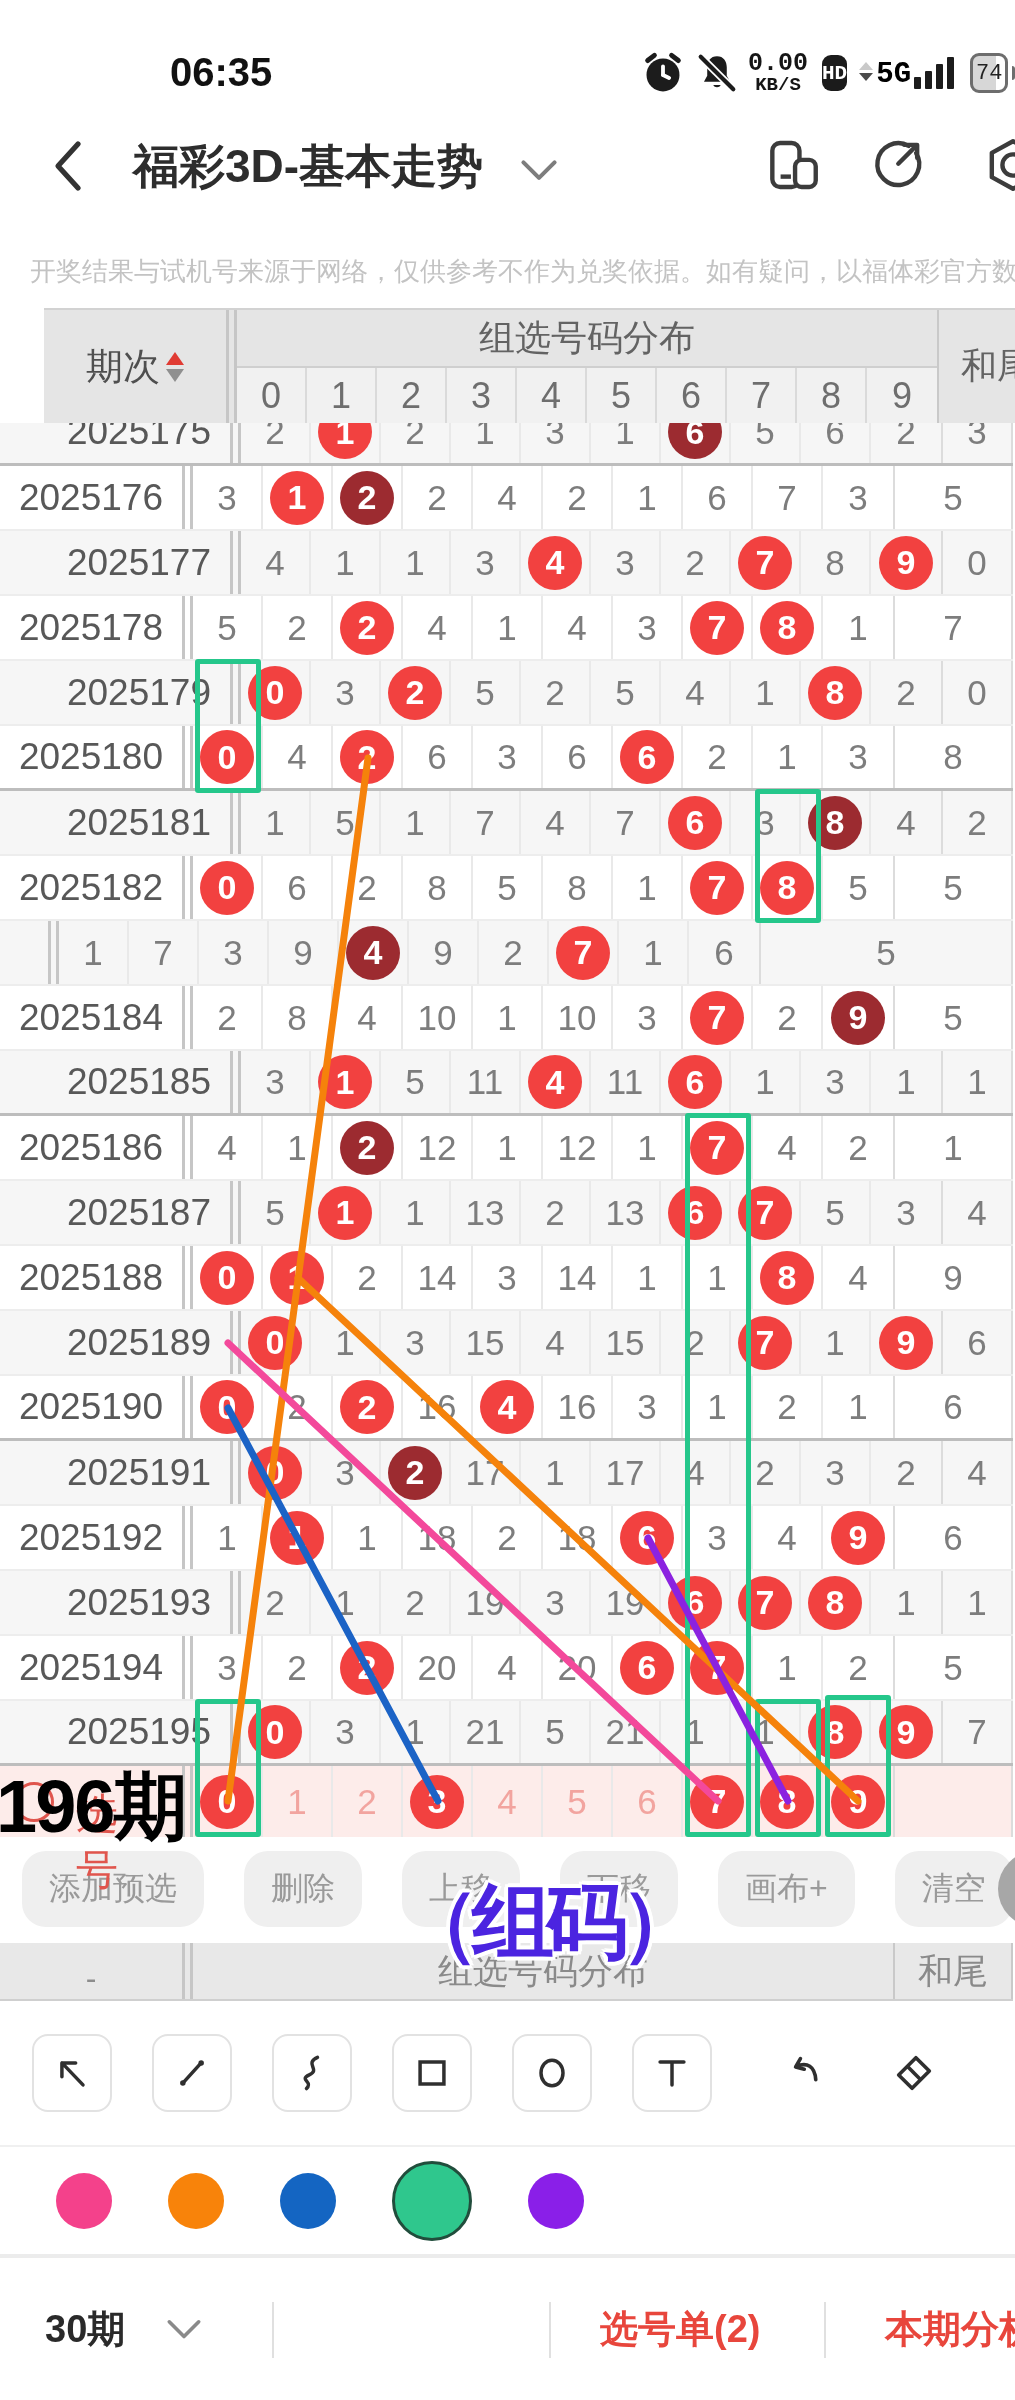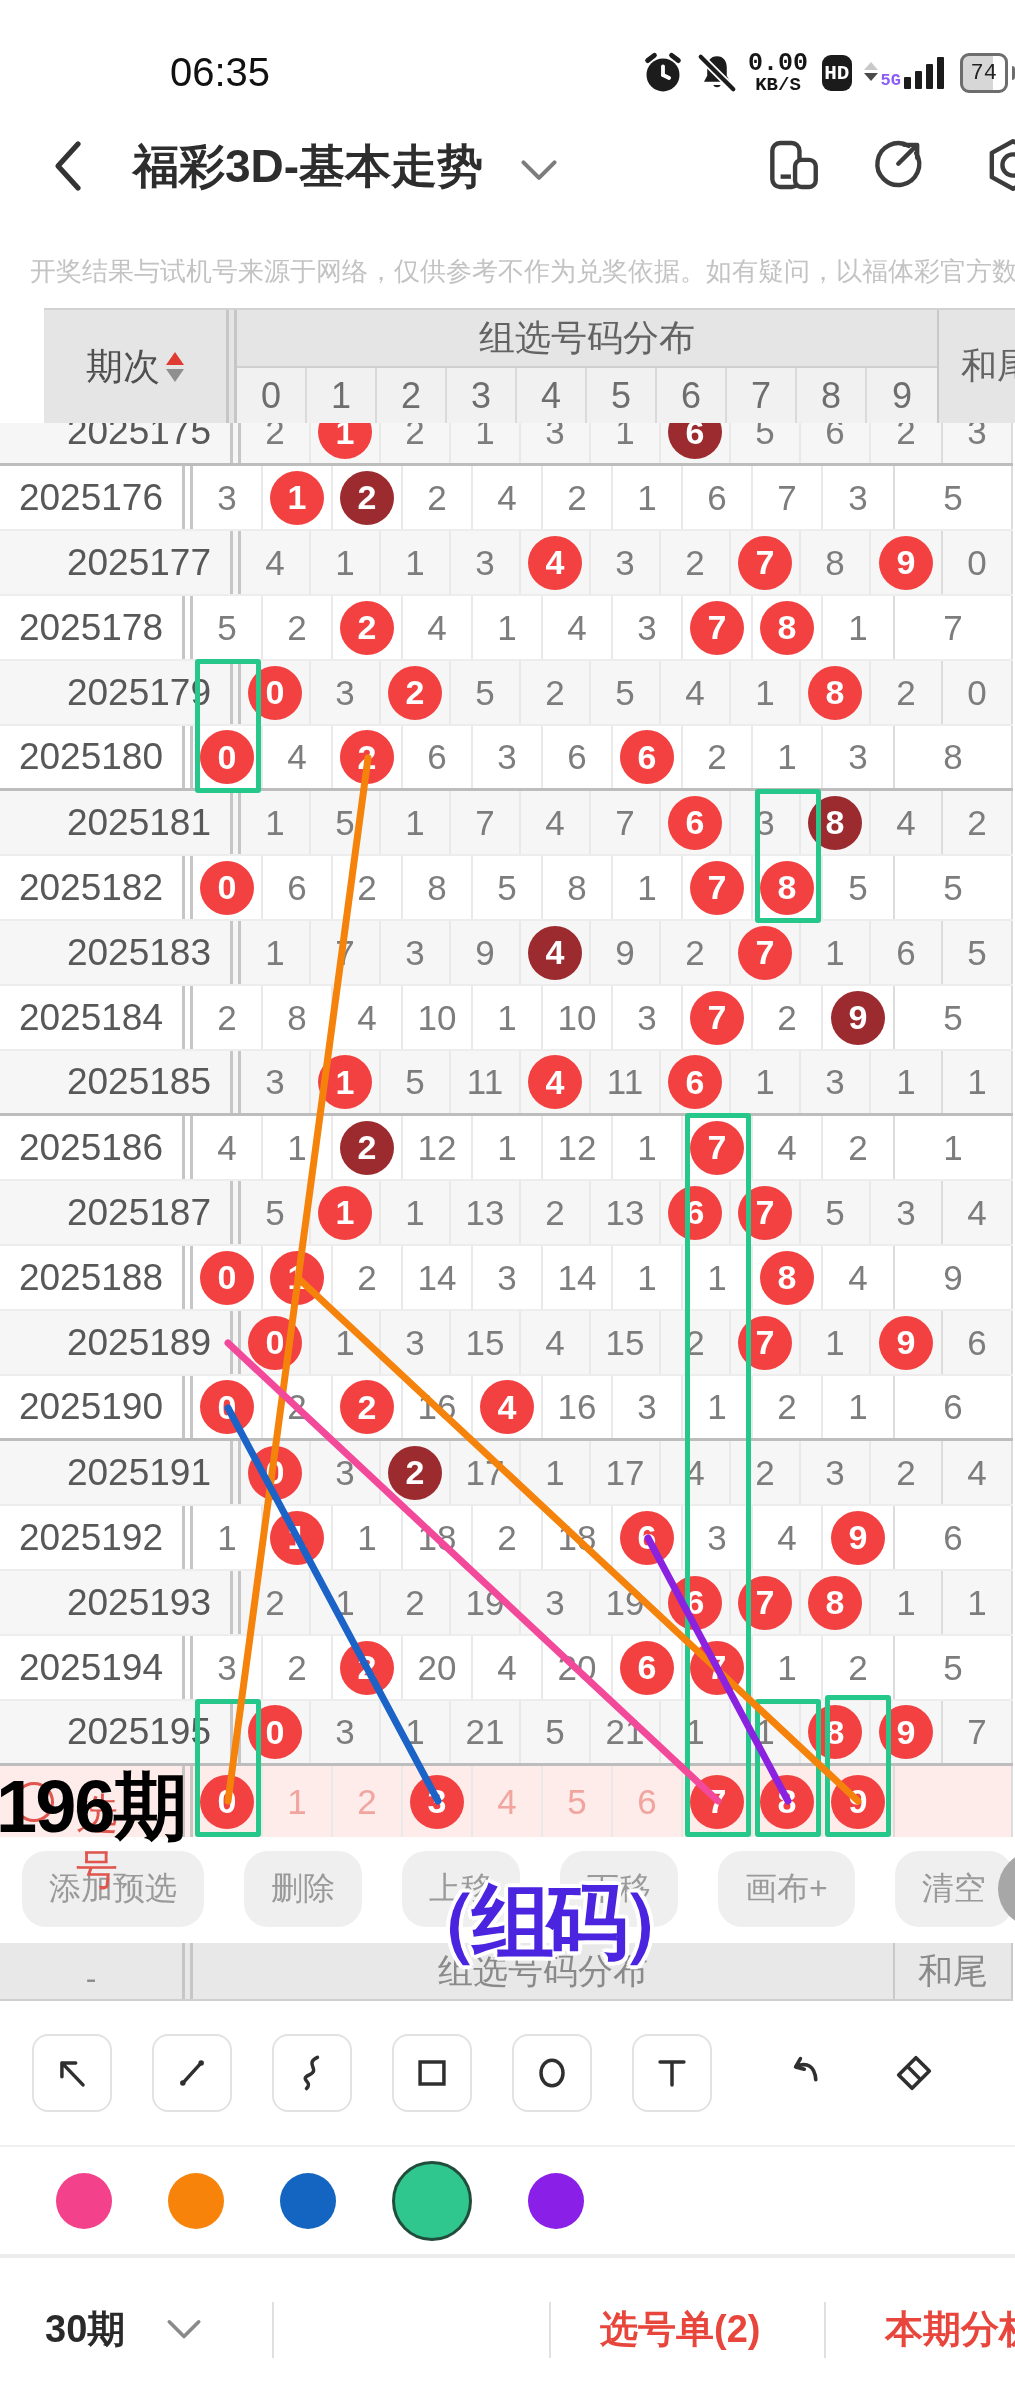--- a/index.html
+++ b/index.html
@@ -1,31 +1,31 @@
 <!DOCTYPE html>
 <html><head>
 <meta charset="utf-8">
 <style>
   html,body{margin:0;padding:0;background:#888;}
   .screen{position:relative;width:1015px;height:2400px;background:#fff;overflow:hidden;
           font-family:"Liberation Sans","DejaVu Sans",sans-serif;}
   
   .statusbar{position:absolute;left:0;top:0;width:1015px;height:110px;background:#fff;}
-  .time{position:absolute;left:170px;top:50px;font-size:40px;font-weight:400;color:#111;}
+  .time{position:absolute;left:170px;top:50px;font-size:40px;font-weight:700;color:#111;}
   .sicons{position:absolute;right:0;top:46px;left:640px;height:54px;display:flex;align-items:center;font-family:Liberation Mono, monospace;}
   .sicon{flex:none;}
   .speed{width:70px;text-align:center;color:#151515;font-weight:700;line-height:1;margin:0 8px;}
   .speed .l1{font-size:25px;} .speed .l2{font-size:19px;}
   .hdbadge{width:44px;height:36px;background:#1b1b1b;border-radius:9px;color:#fff;
            font-size:21px;font-weight:700;display:flex;align-items:center;justify-content:center;margin:0 6px;}
   .fiveg{display:flex;align-items:flex-end;margin:0 6px;}
   .updown{display:flex;flex-direction:column;gap:3px;margin-right:3px;margin-bottom:8px;}
   .tri-u{width:0;height:0;border-left:7px solid transparent;border-right:7px solid transparent;border-bottom:8px solid #c9c9c9;}
   .tri-d{width:0;height:0;border-left:7px solid transparent;border-right:7px solid transparent;border-top:8px solid #4a4a4a;}
-  .fiveg .g{font-size:17px;font-weight:700;color:#8b5cf6;line-height:1;}
+  .fiveg .g{font-size:29px;font-weight:700;color:#000000;line-height:1;}
   .bars{display:flex;align-items:flex-end;gap:4px;margin-left:3px;}
   .bars i{display:block;width:7px;background:#1c1c1c;border-radius:1px;}
   .battery{position:relative;width:62px;height:34px;border:3px solid #6d6d6d;border-radius:9px;margin:0 4px 0 10px;
            background:linear-gradient(to right,#d7d7d7 72%,#ffffff 72%);display:flex;align-items:center;justify-content:center;}
   .battery span{font-size:22px;color:#222;}
   .bnub{width:5px;height:14px;background:#6d6d6d;border-radius:0 3px 3px 0;}
   
   .appbar{position:absolute;left:0;top:110px;width:1015px;height:130px;background:#fff;}
   .back{position:absolute;left:48px;top:28px;}
   .title{position:absolute;left:133px;top:26px;font-size:46px;font-weight:700;color:#2d2d2d;letter-spacing:0px;}
@@ -511,21 +511,20 @@
             <span class="circ red">8</span>
           </div>
           <div class="cell">
             <span class="num">5</span>
           </div>
         </div>
     <div class="tail">5</div>
   </div>
 
   <div class="trow sA">
-    <div class="plabel">2025183</div>
     <div class="colsep"></div>
     <div class="cells">
           <div class="cell">
             <span class="num">1</span>
           </div>
           <div class="cell">
             <span class="num">7</span>
           </div>
           <div class="cell">
             <span class="num">3</span>

